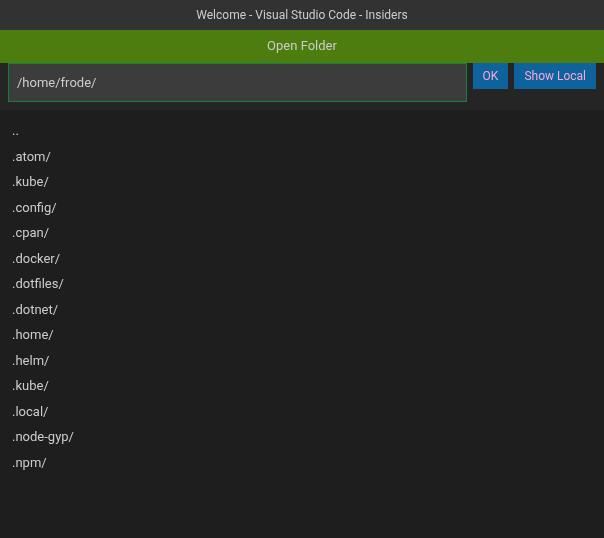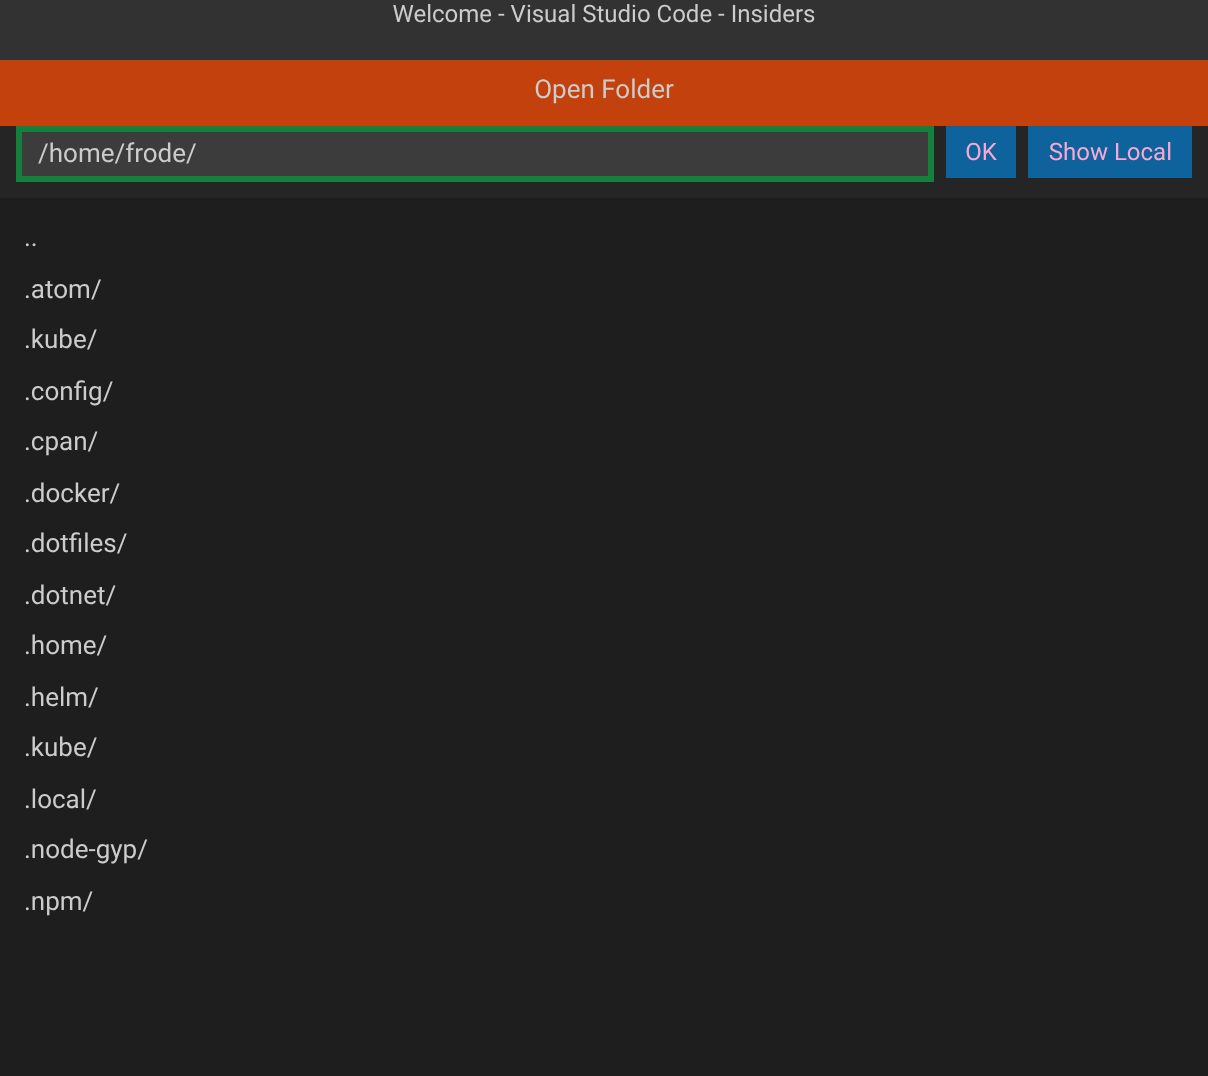--- a/index.html
+++ b/index.html
@@ -14,51 +14,51 @@
       font-family: -apple-system, BlinkMacSystemFont, "Segoe UI", Roboto, sans-serif;
       font-size: 13px;
       color: #cccccc;
       overflow: hidden;
       position: relative;
     }
     .title-bar {
       height: 30px;
       background: #323233;
       display: flex;
-      align-items: flex-start;
+      align-items: center;
       justify-content: center;
       color: #cccccc;
       font-size: 12px;
     }
     .dialog-title {
       text-align: center;
       padding: 8px 0 10px 0;
       font-size: 13px;
       color: #cccccc;
-      background: #c2410c;
+      background: #4d7c0f;
     }
     .dialog-body {
       background: #252526;
       padding: 0 8px 8px 8px;
     }
     .input-row {
       display: flex;
       gap: 6px;
       align-items: stretch;
     }
     .path-input {
       flex: 1;
       background: #3c3c3c;
-      border: 3px solid #15803d;
+      border: 1px solid #15803d;
       color: #cccccc;
       padding: 5px 8px;
       font-size: 13px;
       font-family: inherit;
       outline: none;
-      height: 28px;
+      height: 39px;
     }
     .btn {
       background: #0e639c;
       color: #f9a8d4;
       border: none;
       padding: 0 10px;
       font-size: 12px;
       cursor: pointer;
       height: 26px;
       font-family: inherit;

